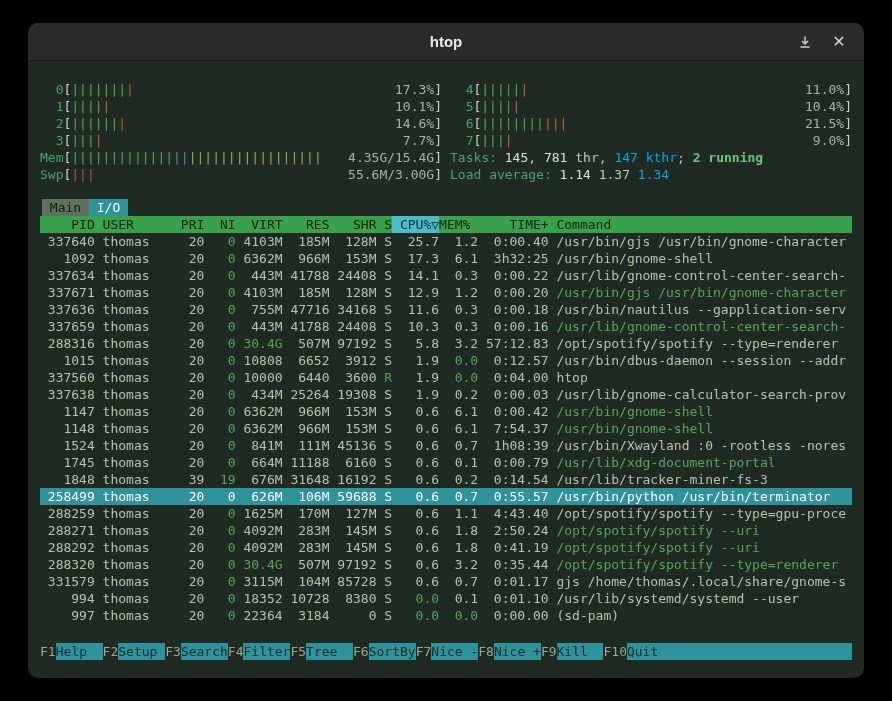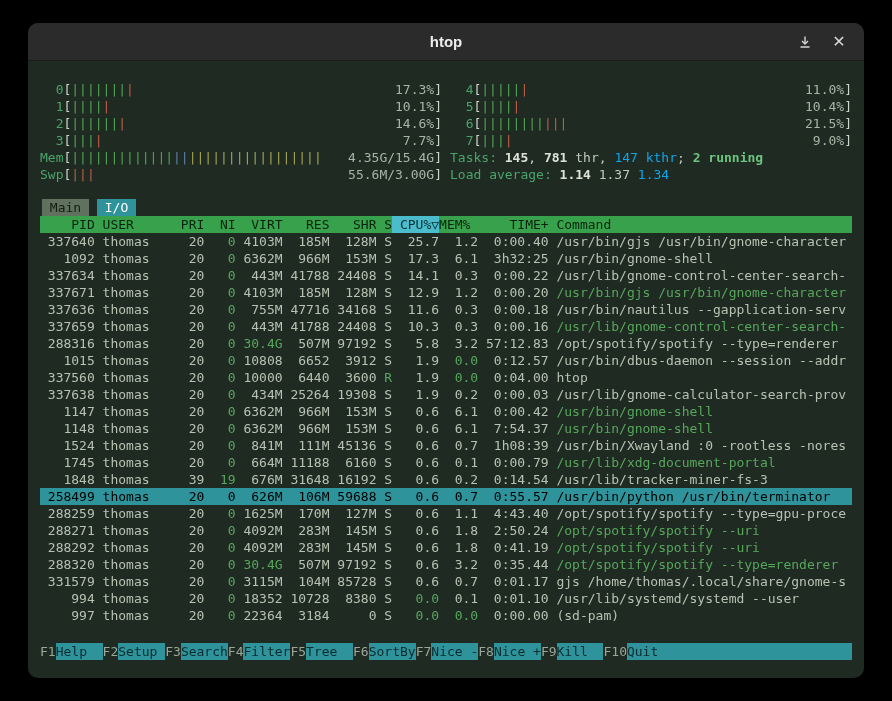--- a/index.html
+++ b/index.html
@@ -24,27 +24,27 @@
   .meter-line{display:flex;white-space:pre;}
   .m-label{width:3ch;text-align:right;color:#4aa46a;flex:none;}
   .m-brk{color:#ccd5c9;flex:none;}
   .m-mid{flex:1;display:flex;justify-content:space-between;overflow:hidden;min-width:0;}
   .m-pipes{overflow:hidden;white-space:pre;}
   .bar-g{color:#4fa553;} .bar-r{color:#bb5f47;} .bar-y{color:#a2a452;} .bar-b{color:#5c80a8;}
   .m-val{color:#a8b4a5;padding-left:1ch;flex:none;}
 
   .info-line{white-space:pre;}
   .seg-lbl{color:#4aa46a;}
-  .seg-hi{color:#dce3d6;font-weight:bold;}
+  .seg-hi{color:#dce3d6;font-weight:normal;}
   .seg-txt{color:#bfcaba;}
   .seg-dim{color:#0ea5e9;}
   .seg-grn{color:#6cc47e;font-weight:bold;}
 
   
-  .tabs{margin-top:16px;display:flex;gap:8px;padding-left:2px;white-space:pre;}
+  .tabs{margin-top:16px;display:flex;padding-left:2px;white-space:pre;}
   .tab{padding:0 1ch;}
   .tab-active{background:#60725f;color:#121d10;}
   .tab-inactive{background:#2f939b;color:#ffffff;}
 
   
   .hrow{display:flex;background:#37a24b;color:#0a230d;white-space:pre;}
   .hcell.sorted{background:#4abccb;color:#073034;}
   .rows{white-space:pre;}
   .row{display:flex;}
   .cell{flex:none;overflow:hidden;}
@@ -56,21 +56,21 @@
   .c-res {width:6ch;text-align:right;}
   .c-shr {width:6ch;text-align:right;}
   .c-s   {width:2ch;text-align:right;}
   .c-cpu {width:6ch;text-align:right;}
   .c-mem {width:5ch;text-align:right;}
   .c-time{width:9ch;text-align:right;}
   .c-cmd {flex:1;margin-left:1ch;text-align:left;min-width:0;}
   .hcell.c-user,.hcell.c-cmd,.hcell.c-mem{text-align:left;}
   .green{color:#57a65b;}
   .row.selected{background:#2f939b;}
-  .row.selected .cell,.row.selected .cell.green{color:#000000;}
+  .row.selected .cell,.row.selected .cell.green{color:#ffffff;}
 
   
   .fnbar{margin-top:auto;display:flex;white-space:pre;}
   .fn-key{color:#9aa697;flex:none;}
   .fn-label{width:6ch;flex:none;background:#2f939b;color:#0a2c2f;overflow:hidden;}
   .fn-fill{flex:1;background:#2f939b;}
 </style>
 </head>
 <body>
 

